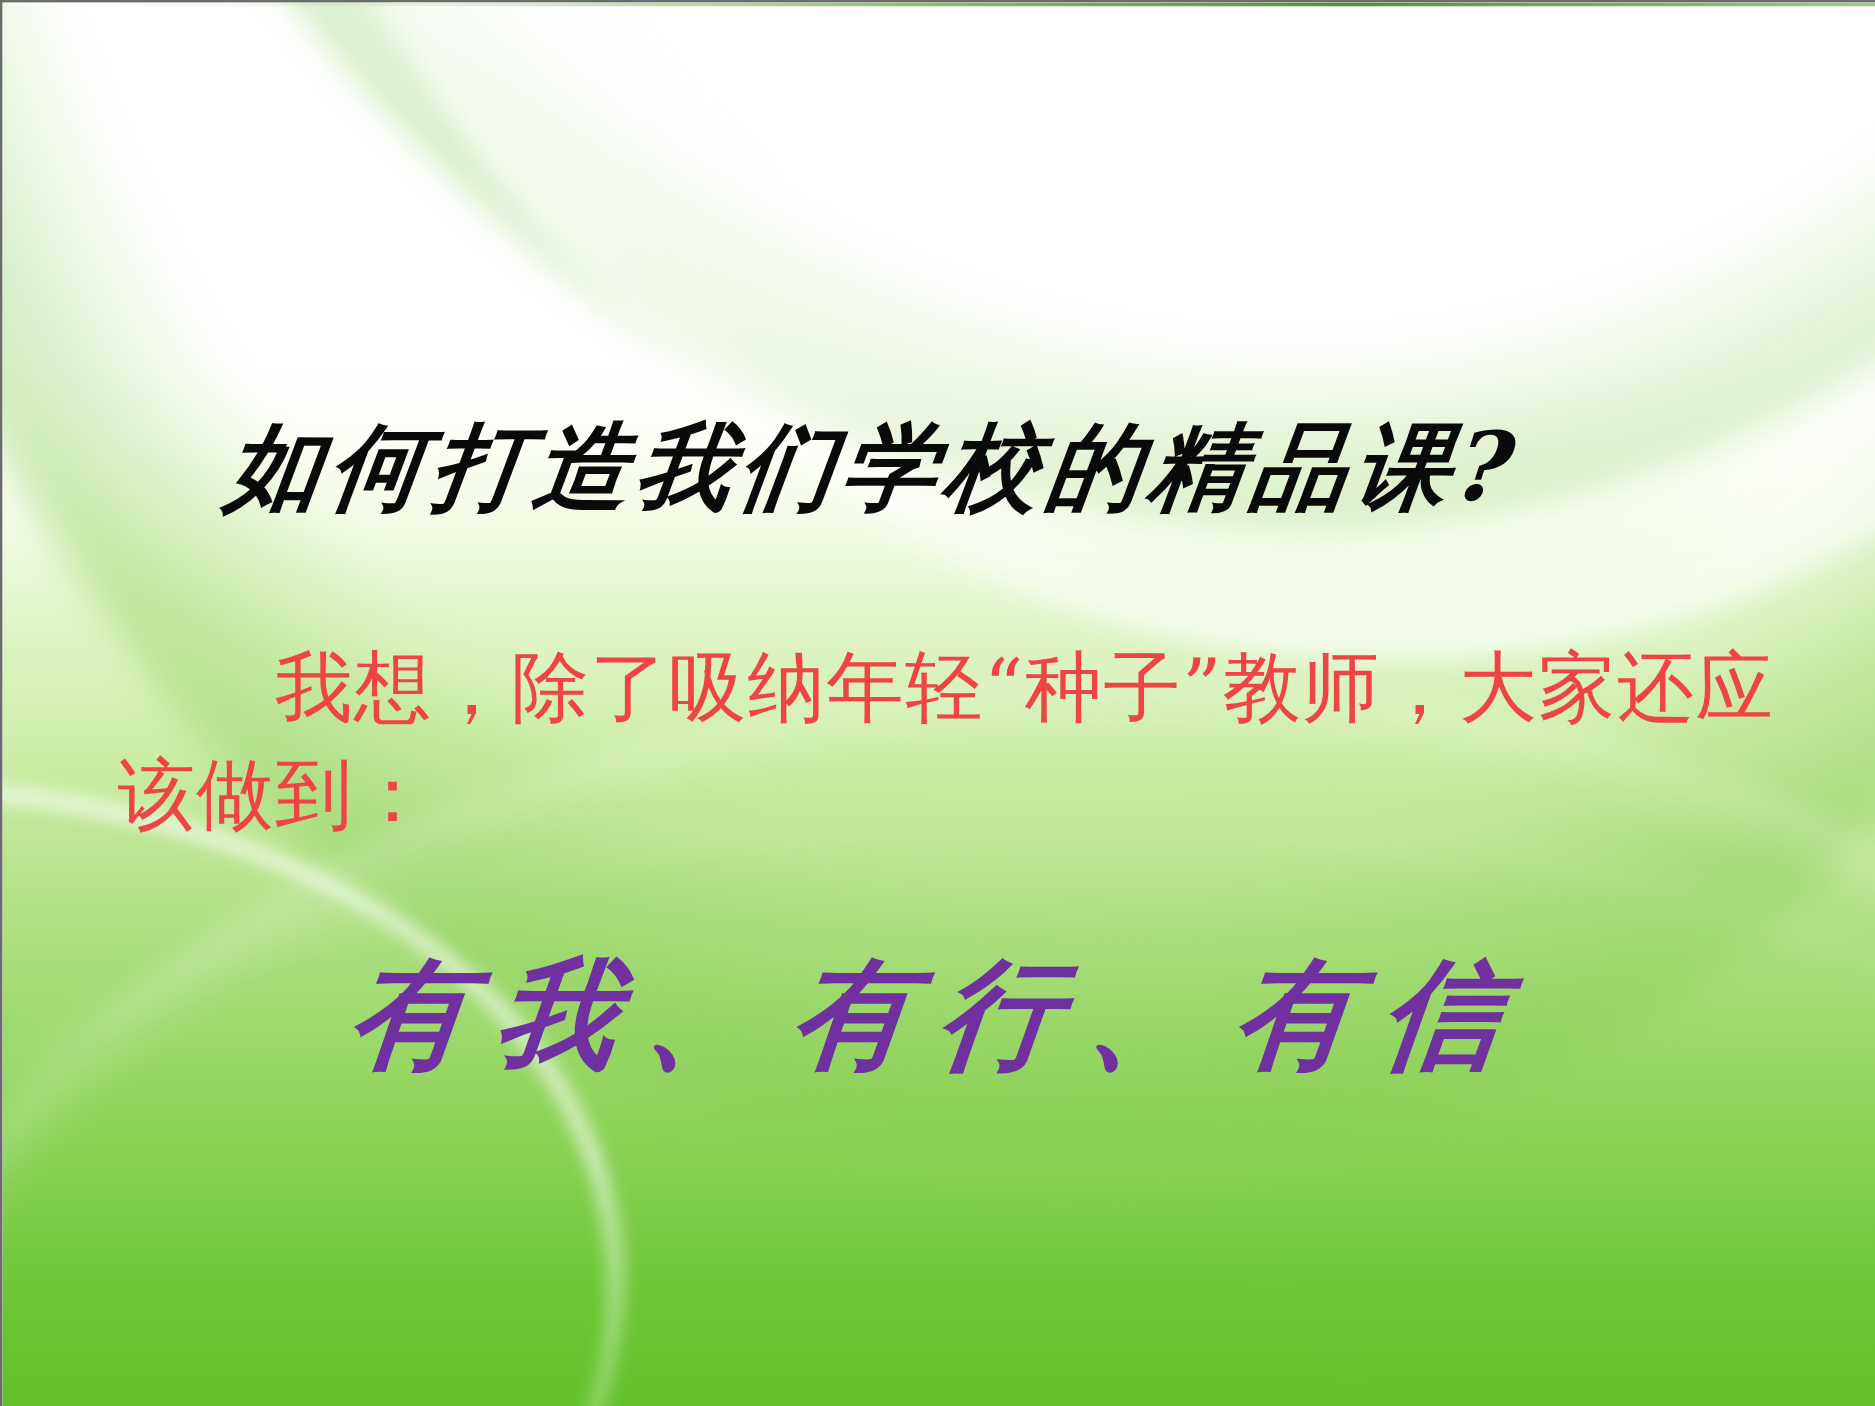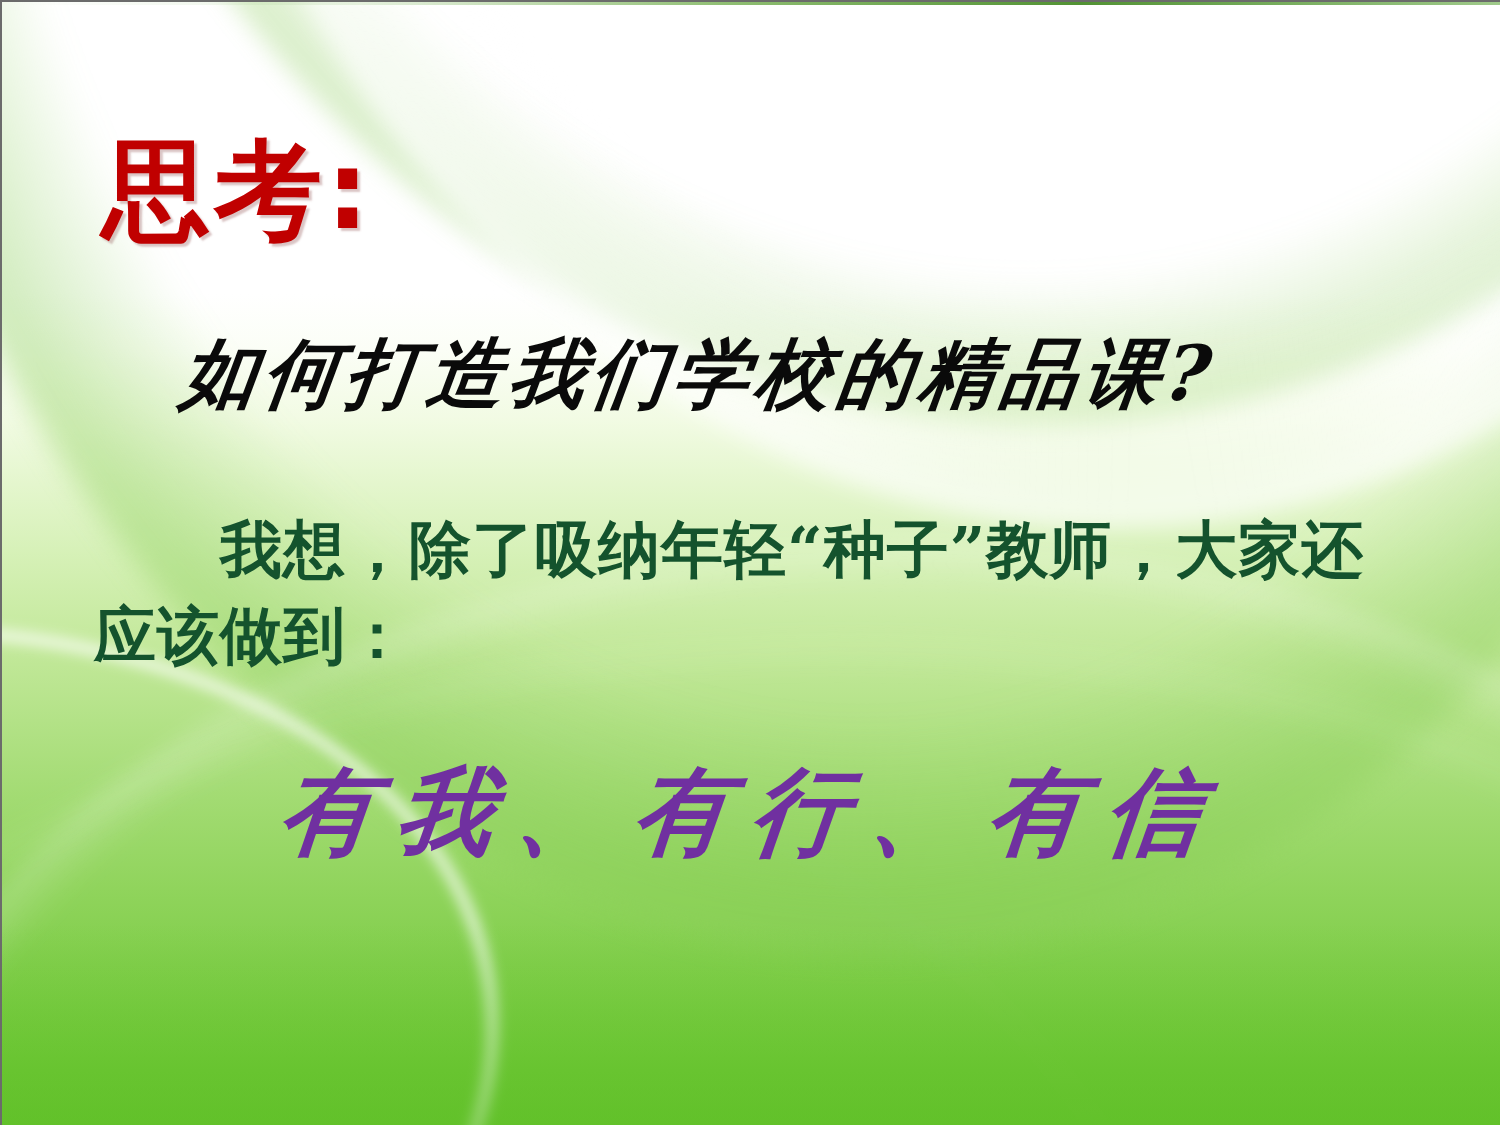--- a/index.html
+++ b/index.html
@@ -178,23 +178,22 @@
     transform:skewX(-7deg);
   }
 
   .body-text{
     position:absolute;
     left:92px; top:505px;
     width:1330px;
     font-family:"DejaVu Serif",serif;
     font-size:62px;
     line-height:1.38;
-    color:#14532d;
+    color:#ef4444;
     letter-spacing:1px;
-    font-weight:bold;
   }
   .body-text .indent{display:inline-block;width:126px;}
 
   .slogan{
     position:absolute;
     left:0; top:755px;
     width:1500px;
     text-align:center;
     font-family:"DejaVu Serif",serif;
     font-weight:bold;
@@ -219,21 +218,20 @@
   <div class="top-hairline"></div>
 
   <div class="ribbon ribbon-a"></div>
   <div class="ribbon ribbon-b"></div>
   <div class="ribbon ribbon-c"></div>
   <div class="ribbon ribbon-arc"></div>
   <div class="ribbon-glow-bottom"></div>
 
   <div class="content">
 
-    <div class="heading">思考:</div>
 
     <div class="subheading">如何打造我们学校的精品课?</div>
 
     <div class="body-text">
       <span class="indent"></span><span>我想，除了吸纳年轻“种子”教师，大</span><span>家还应该做到：</span>
     </div>
 
     <div class="slogan">有我、有行、有信</div>
 
   </div>

